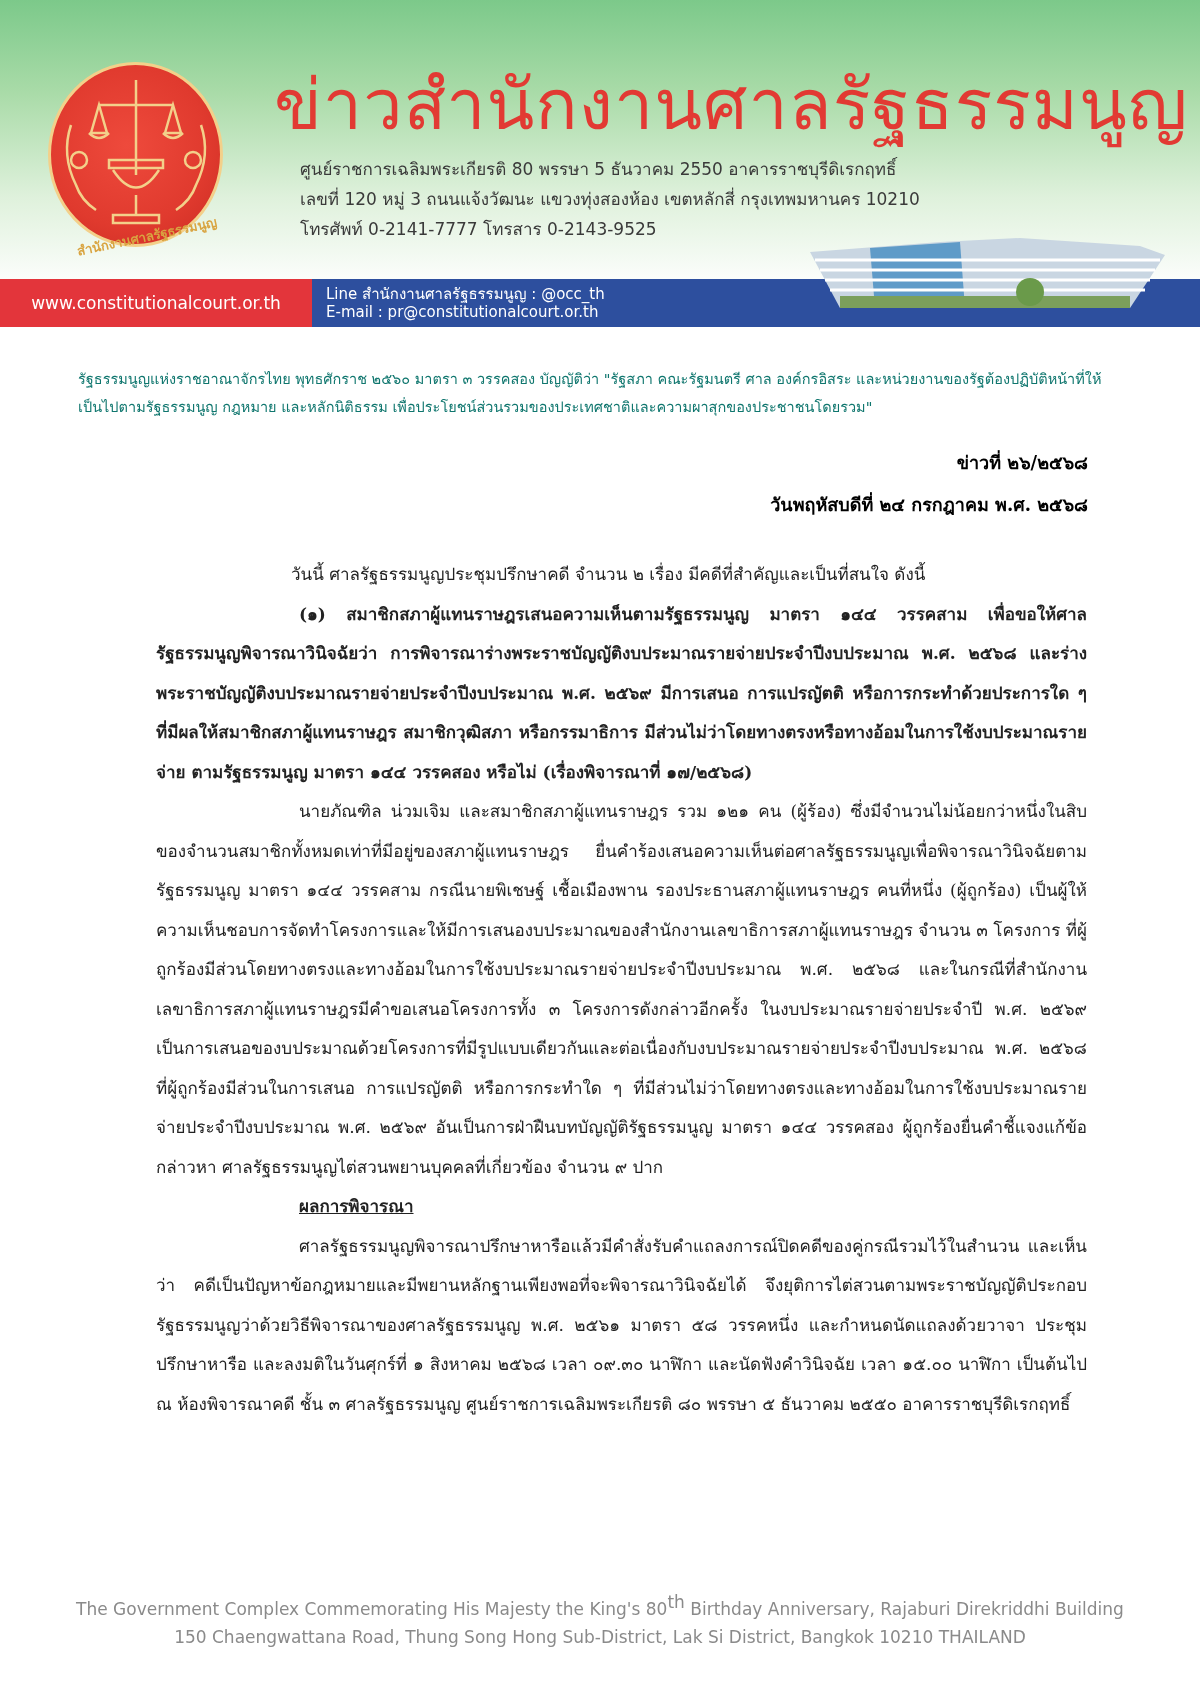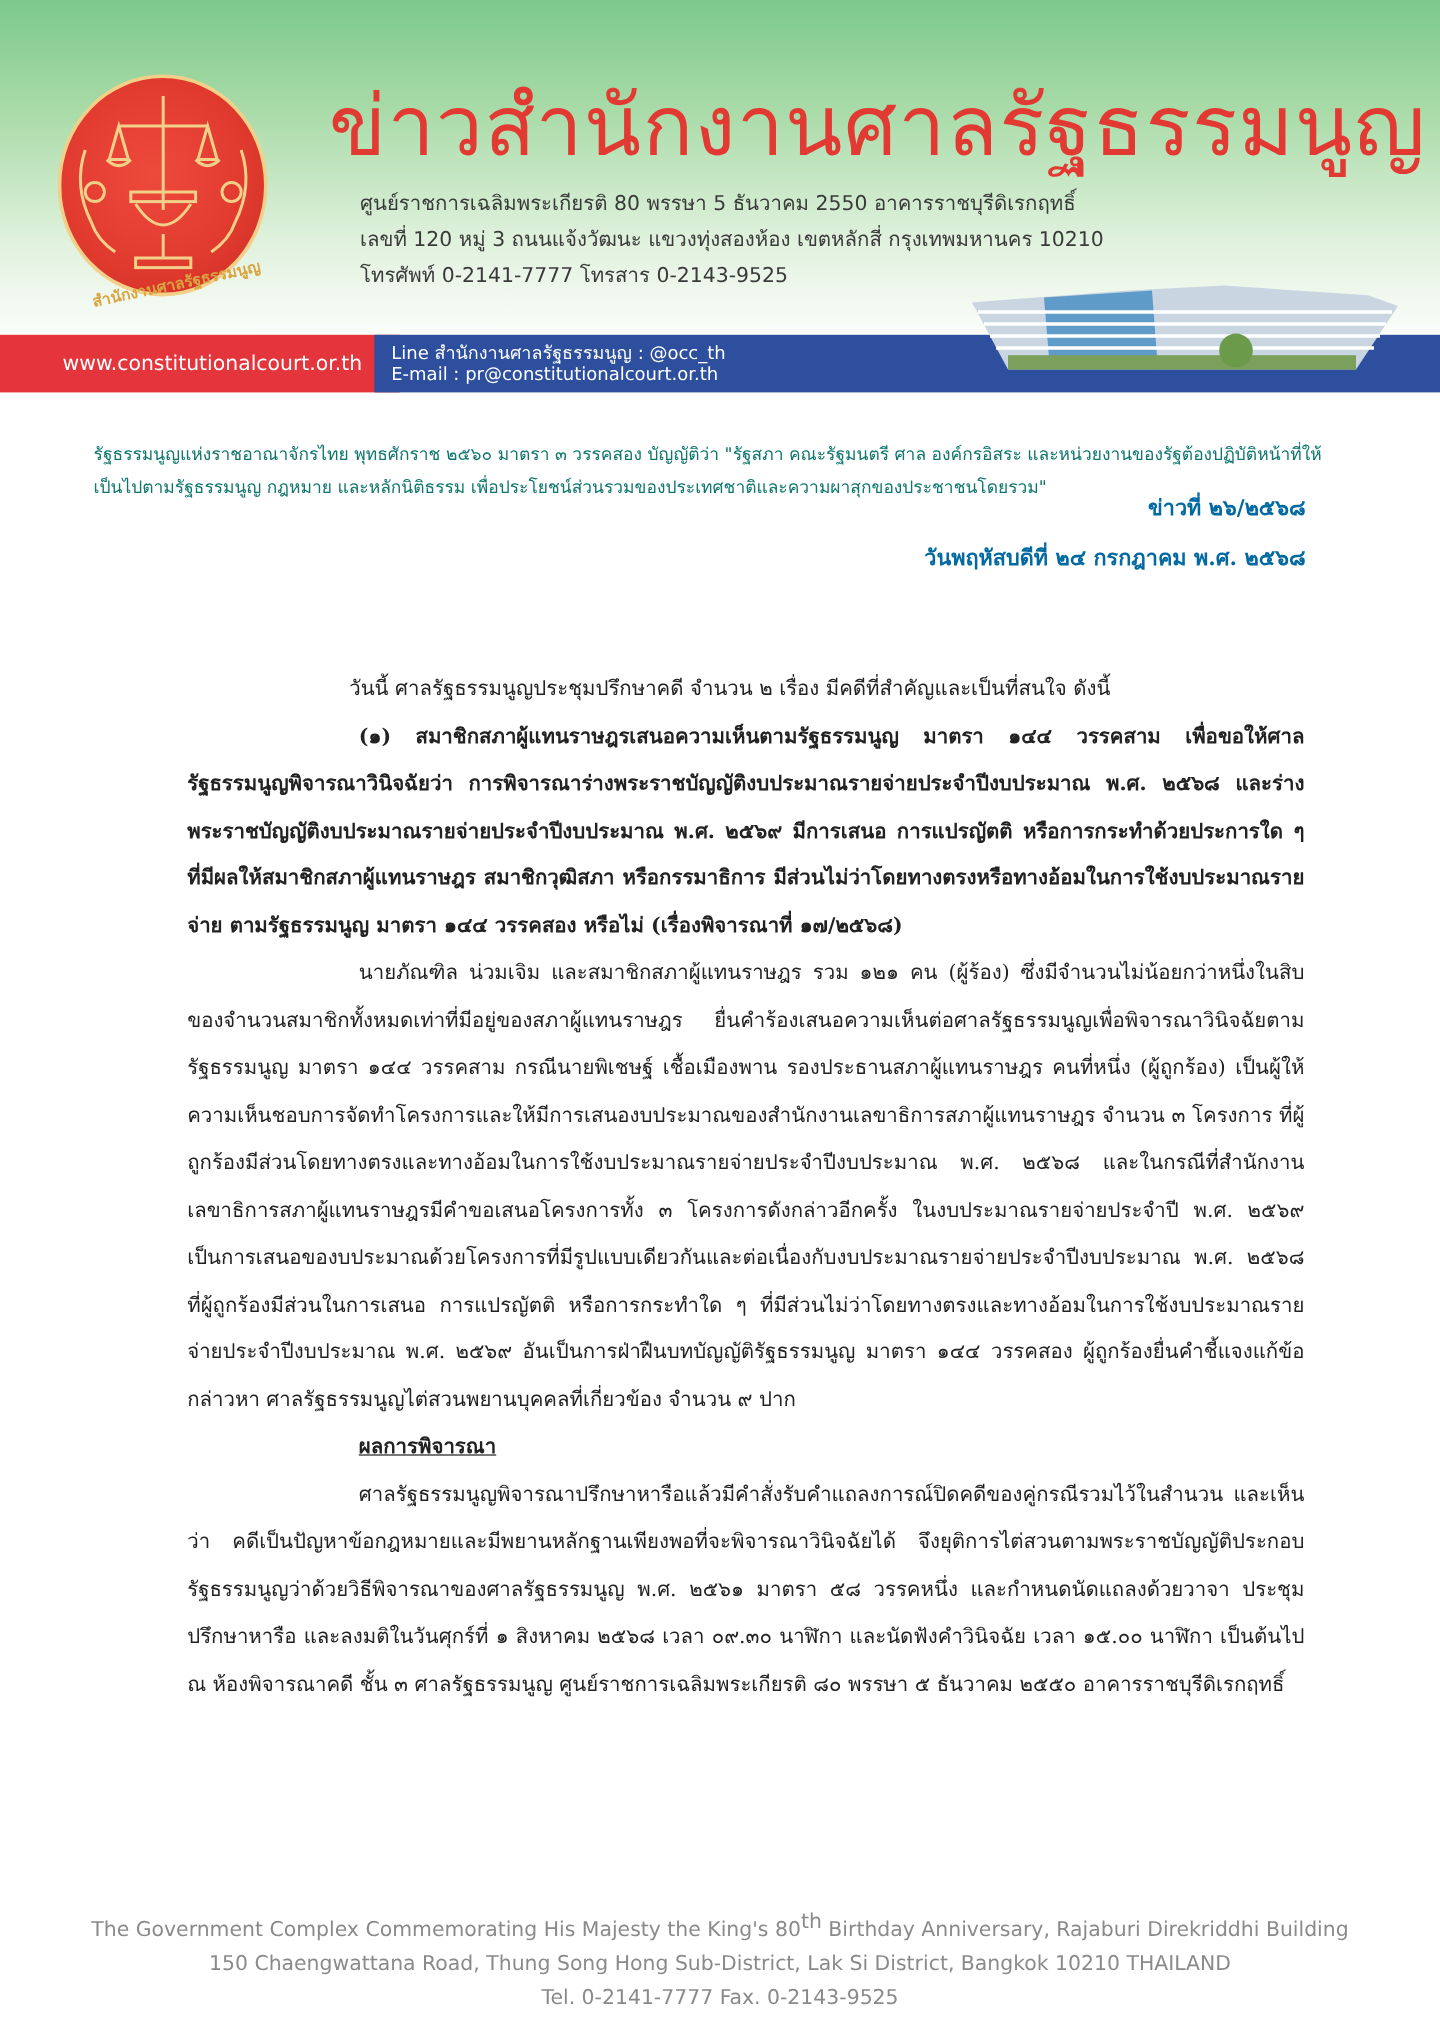--- a/index.html
+++ b/index.html
@@ -13,27 +13,27 @@
   .seal svg { position:absolute; left:0; top:0; }
   .seal-caption { position:absolute; left:52px; top:226px; width:190px; text-align:center;
                   font-family:"DejaVu Sans", sans-serif; font-size:13px; font-weight:bold; color:#d9a441;
                   transform:rotate(-12deg); }
   .title { position:absolute; left:274px; top:70px; font-family:"DejaVu Sans", sans-serif;
            font-size:70px; color:#e23a33; letter-spacing:1px; line-height:1; }
   .addr { position:absolute; left:300px; font-family:"DejaVu Sans", sans-serif; font-size:17px; color:#3a3a3a; }
   .building { position:absolute; left:800px; top:230px; width:370px; height:80px; }
   .bar { position:absolute; top:279px; height:48px; left:0; width:1200px; }
   .bar-red { position:absolute; left:0; top:0; width:312px; height:48px; background:#e3353b;
-             color:#fff; font-family:"DejaVu Sans", sans-serif; font-size:17px; line-height:48px; text-align:center;padding-left:21px; }
+             color:#fff; font-family:"DejaVu Sans", sans-serif; font-size:17px; line-height:48px; text-align:center; }
   .bar-blue { position:absolute; left:312px; top:0; width:940px; height:48px; background:#2d4f9e; color:#fff;
               font-family:"DejaVu Sans", sans-serif; font-size:15px; }
   .bar-blue div { position:absolute; left:14px; }
   .preamble { position:absolute; left:78px; top:365px; width:1045px; font-family:"DejaVu Sans", sans-serif;
               font-size:14.5px; color:#0f766e; line-height:28px; }
-  .meta { position:absolute; right:112px; text-align:right; font-size:18px; font-weight:bold; color:#0369a1; }
+  .meta { position:absolute; right:112px; text-align:right; font-size:18px; font-weight:bold; color:#000000;margin-top:40px; }
   .body { position:absolute; left:112px; top:555px; width:975px; font-size:17px; line-height:39.5px; color:#222; }
   .body p { margin:0; text-align:justify; text-align-last:justify; }
   .body p.last { text-align-last:left;margin-left:44px; }
   .indent1 { text-indent:135px; }
   .indent2 { text-indent:143px; }
   .bold { font-weight:bold; }
   .subhead { padding-left:143px; font-weight:bold; text-decoration:underline; }
   .footer { position:absolute; left:0; top:1588px; width:1200px; text-align:center;
             font-family:"DejaVu Sans", sans-serif; font-size:17px; color:#8a8a8a; line-height:28px; }
   .footer sup { font-size:17px; }
@@ -100,14 +100,13 @@
   <p class="indent1 last">วันนี้ ศาลรัฐธรรมนูญประชุมปรึกษาคดี จำนวน ๒ เรื่อง มีคดีที่สำคัญและเป็นที่สนใจ ดังนี้</p>
   <p class="indent2 bold last">(๑) สมาชิกสภาผู้แทนราษฎรเสนอความเห็นตามรัฐธรรมนูญ มาตรา ๑๔๔ วรรคสาม เพื่อขอให้ศาลรัฐธรรมนูญพิจารณาวินิจฉัยว่า การพิจารณาร่างพระราชบัญญัติงบประมาณรายจ่ายประจำปีงบประมาณ พ.ศ. ๒๕๖๘ และร่างพระราชบัญญัติงบประมาณรายจ่ายประจำปีงบประมาณ พ.ศ. ๒๕๖๙ มีการเสนอ การแปรญัตติ หรือการกระทำด้วยประการใด ๆ ที่มีผลให้สมาชิกสภาผู้แทนราษฎร สมาชิกวุฒิสภา หรือกรรมาธิการ มีส่วนไม่ว่าโดยทางตรงหรือทางอ้อมในการใช้งบประมาณรายจ่าย ตามรัฐธรรมนูญ มาตรา ๑๔๔ วรรคสอง หรือไม่ (เรื่องพิจารณาที่ ๑๗/๒๕๖๘)</p>
   <p class="indent2 last">นายภัณฑิล น่วมเจิม และสมาชิกสภาผู้แทนราษฎร รวม ๑๒๑ คน (ผู้ร้อง) ซึ่งมีจำนวนไม่น้อยกว่าหนึ่งในสิบของจำนวนสมาชิกทั้งหมดเท่าที่มีอยู่ของสภาผู้แทนราษฎร ยื่นคำร้องเสนอความเห็นต่อศาลรัฐธรรมนูญเพื่อพิจารณาวินิจฉัยตามรัฐธรรมนูญ มาตรา ๑๔๔ วรรคสาม กรณีนายพิเชษฐ์ เชื้อเมืองพาน รองประธานสภาผู้แทนราษฎร คนที่หนึ่ง (ผู้ถูกร้อง) เป็นผู้ให้ความเห็นชอบการจัดทำโครงการและให้มีการเสนองบประมาณของสำนักงานเลขาธิการสภาผู้แทนราษฎร จำนวน ๓ โครงการ ที่ผู้ถูกร้องมีส่วนโดยทางตรงและทางอ้อมในการใช้งบประมาณรายจ่ายประจำปีงบประมาณ พ.ศ. ๒๕๖๘ และในกรณีที่สำนักงานเลขาธิการสภาผู้แทนราษฎรมีคำขอเสนอโครงการทั้ง ๓ โครงการดังกล่าวอีกครั้ง ในงบประมาณรายจ่ายประจำปี พ.ศ. ๒๕๖๙ เป็นการเสนอของบประมาณด้วยโครงการที่มีรูปแบบเดียวกันและต่อเนื่องกับงบประมาณรายจ่ายประจำปีงบประมาณ พ.ศ. ๒๕๖๘ ที่ผู้ถูกร้องมีส่วนในการเสนอ การแปรญัตติ หรือการกระทำใด ๆ ที่มีส่วนไม่ว่าโดยทางตรงและทางอ้อมในการใช้งบประมาณรายจ่ายประจำปีงบประมาณ พ.ศ. ๒๕๖๙ อันเป็นการฝ่าฝืนบทบัญญัติรัฐธรรมนูญ มาตรา ๑๔๔ วรรคสอง ผู้ถูกร้องยื่นคำชี้แจงแก้ข้อกล่าวหา ศาลรัฐธรรมนูญไต่สวนพยานบุคคลที่เกี่ยวข้อง จำนวน ๙ ปาก</p>
   <p class="subhead last">ผลการพิจารณา</p>
   <p class="indent2 last">ศาลรัฐธรรมนูญพิจารณาปรึกษาหารือแล้วมีคำสั่งรับคำแถลงการณ์ปิดคดีของคู่กรณีรวมไว้ในสำนวน และเห็นว่า คดีเป็นปัญหาข้อกฎหมายและมีพยานหลักฐานเพียงพอที่จะพิจารณาวินิจฉัยได้ จึงยุติการไต่สวนตามพระราชบัญญัติประกอบรัฐธรรมนูญว่าด้วยวิธีพิจารณาของศาลรัฐธรรมนูญ พ.ศ. ๒๕๖๑ มาตรา ๕๘ วรรคหนึ่ง และกำหนดนัดแถลงด้วยวาจา ประชุมปรึกษาหารือ และลงมติในวันศุกร์ที่ ๑ สิงหาคม ๒๕๖๘ เวลา ๐๙.๓๐ นาฬิกา และนัดฟังคำวินิจฉัย เวลา ๑๕.๐๐ นาฬิกา เป็นต้นไป ณ ห้องพิจารณาคดี ชั้น ๓ ศาลรัฐธรรมนูญ ศูนย์ราชการเฉลิมพระเกียรติ ๘๐ พรรษา ๕ ธันวาคม ๒๕๕๐ อาคารราชบุรีดิเรกฤทธิ์</p>
 </div>
 
 <div class="footer">
   <div><span>The Government Complex Commemorating His Majesty the King's 80</span><sup>th</sup><span> Birthday Anniversary, Rajaburi Direkriddhi Building</span></div>
   <div>150 Chaengwattana Road, Thung Song Hong Sub-District, Lak Si District, Bangkok 10210 THAILAND</div>
-  <div>Tel. 0-2141-7777  Fax. 0-2143-9525</div>
 </div>
 
 </body></html>

